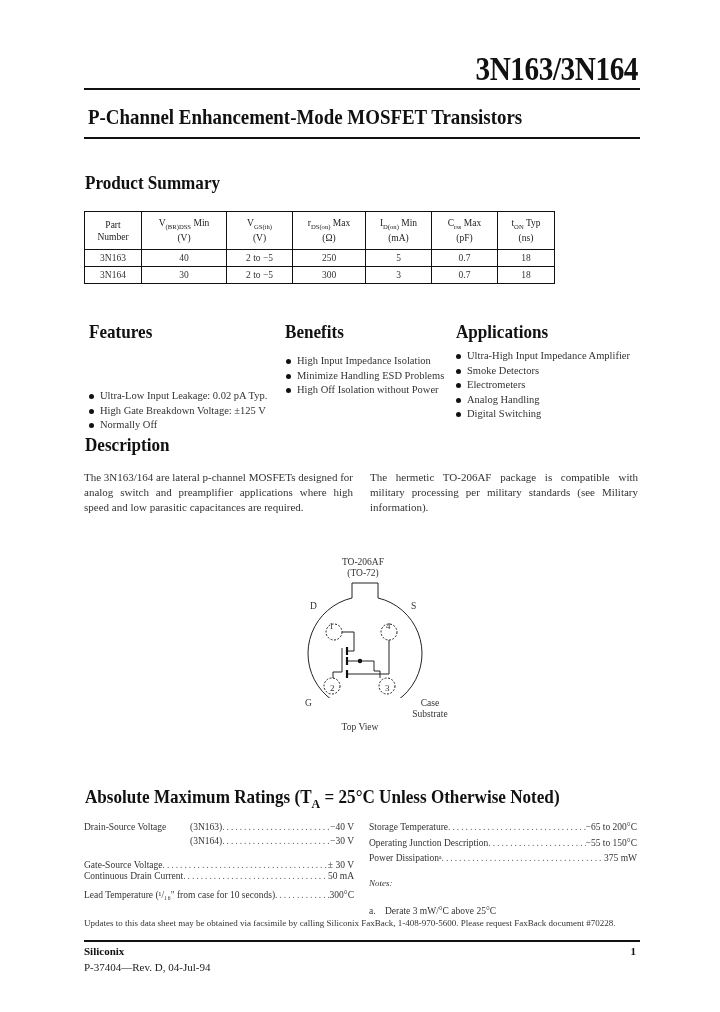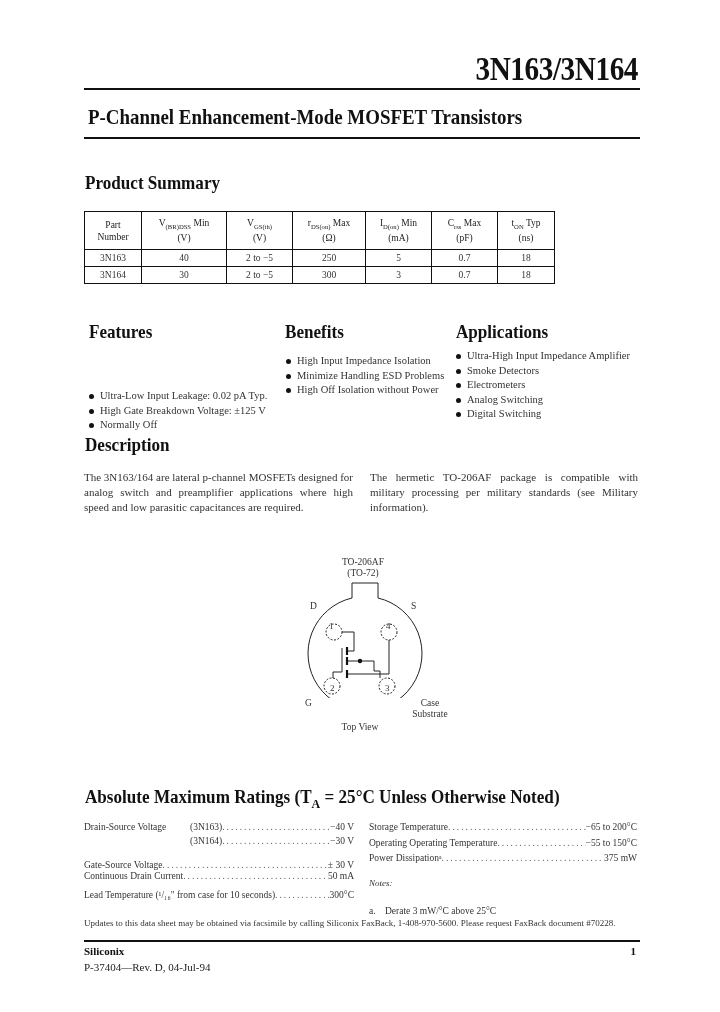--- a/index.html
+++ b/index.html
@@ -81,21 +81,21 @@
   <li>High Input Impedance Isolation</li>
   <li>Minimize Handling ESD Problems</li>
   <li>High Off Isolation without Power</li>
 </ul>
 
 <div class="abs h2" style="left:456px; top:321px;">Applications</div>
 <ul class="abs bul" style="left:454px; top:349px;">
   <li>Ultra-High Input Impedance Amplifier</li>
   <li>Smoke Detectors</li>
   <li>Electrometers</li>
-  <li>Analog Switching</li>
+  <li>Analog Handling</li>
   <li>Digital Switching</li>
 </ul>
 
 <div class="abs h2" style="left:85px; top:434px;">Description</div>
 <div class="abs desc" style="left:84px; top:470px; width:269px;">The 3N163/164 are lateral p-channel MOSFETs designed for analog switch and preamplifier applications where high speed and low parasitic capacitances are required.</div>
 <div class="abs desc" style="left:370px; top:470px; width:268px;">The hermetic TO-206AF package is compatible with military processing per military standards (see Military information).</div>
 
 <div class="abs small" style="left:333px; top:557px; width:60px; text-align:center; line-height:11px;">
   <div>TO-206AF</div>
   <div>(TO-72)</div>
@@ -175,21 +175,21 @@
     <span class="dots">.............................................</span>
     <span class="val">300°C</span>
 </div>
 
 <div class="rating-row" style="left:369px; top:822px; width:268px;">
   <span class="lbl">Storage Temperature</span>
     <span class="dots">.............................................</span>
     <span class="val">−65 to 200°C</span>
 </div>
 <div class="rating-row" style="left:369px; top:838px; width:268px;">
-  <span class="lbl">Operating Operating Temperature</span>
+  <span class="lbl">Operating Junction Description</span>
     <span class="dots">.............................................</span>
     <span class="val">−55 to 150°C</span>
 </div>
 <div class="rating-row" style="left:369px; top:853px; width:268px;">
   <span class="lbl">Power Dissipationᵃ</span>
     <span class="dots">..........................................................</span>
     <span class="val">375 mW</span>
 </div>
 <div class="abs small" style="left:369px; top:878px; font-size:9px;font-style:italic;">Notes:</div>
 <div class="abs small" style="left:369px; top:891px;margin-top:15px;">

